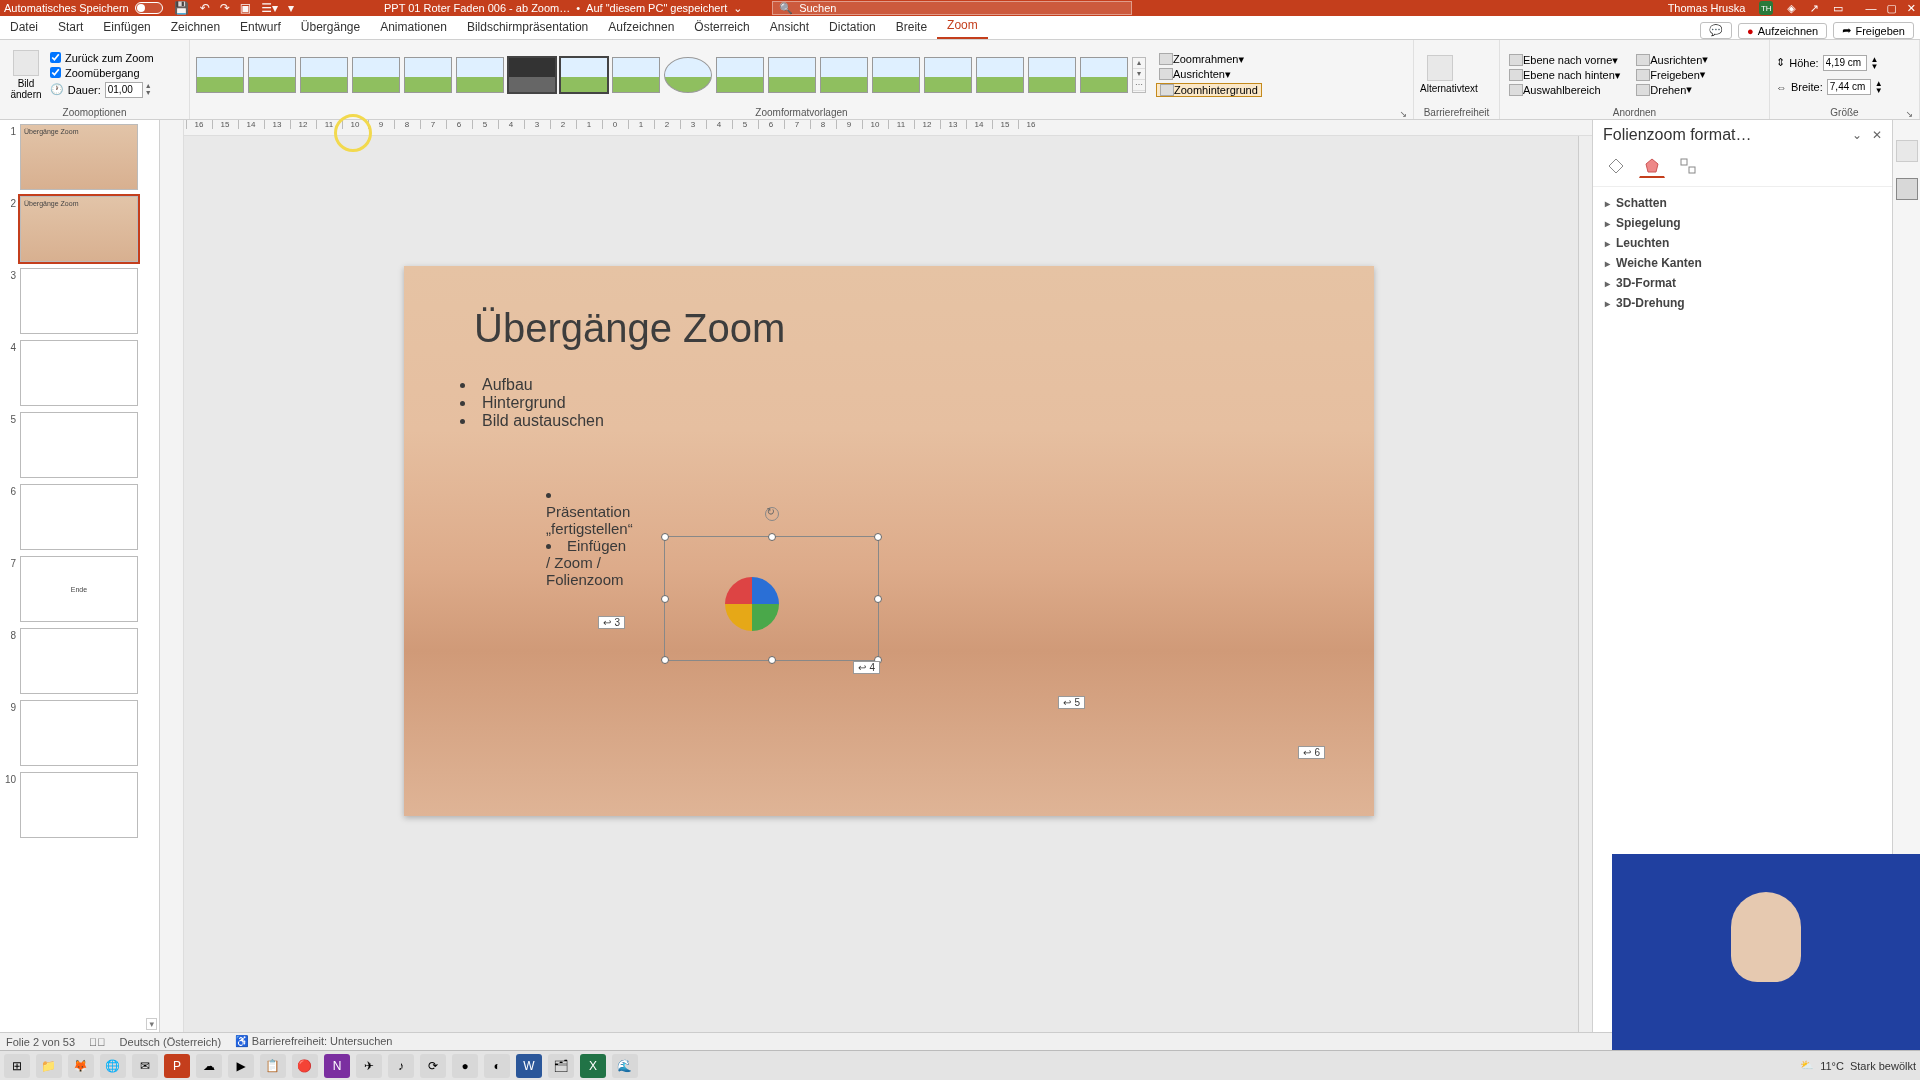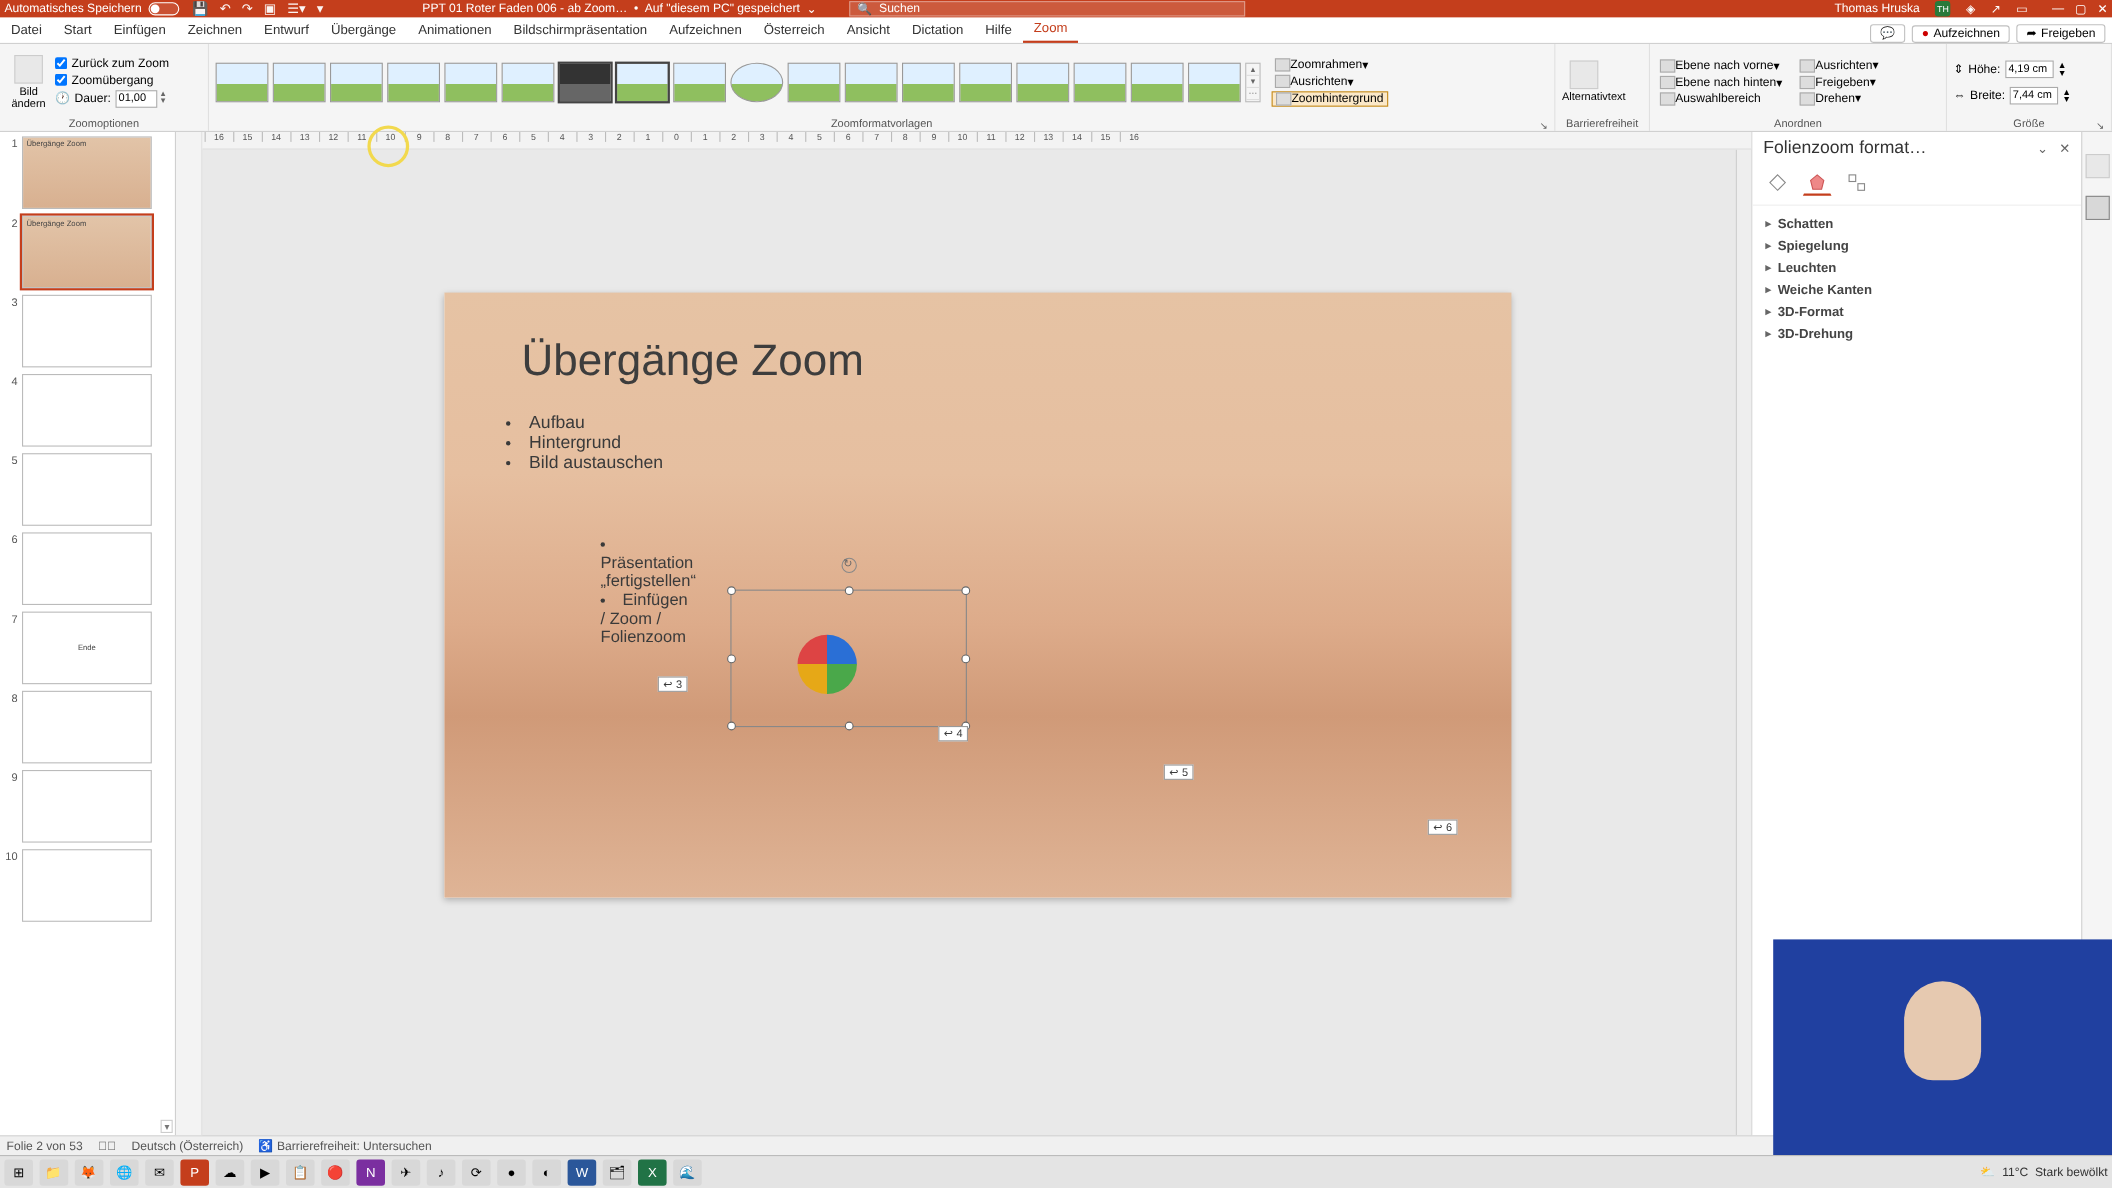--- a/index.html
+++ b/index.html
@@ -153,21 +153,21 @@
   <div class="tab">Einfügen</div>
   <div class="tab">Zeichnen</div>
   <div class="tab">Entwurf</div>
   <div class="tab">Übergänge</div>
   <div class="tab">Animationen</div>
   <div class="tab">Bildschirmpräsentation</div>
   <div class="tab">Aufzeichnen</div>
   <div class="tab">Österreich</div>
   <div class="tab">Ansicht</div>
   <div class="tab">Dictation</div>
-  <div class="tab">Hilfe</div>
+  <div class="tab">Breite</div>
   <div class="tab active">Zoom</div>
   <div class="rightbtns">
     <div class="pillbtn">
         <span>💬</span>
       </div>
     <div class="pillbtn">
         <span style="color:#c00">●</span>
         <span>Aufzeichnen</span>
       </div>
     <div class="pillbtn">

